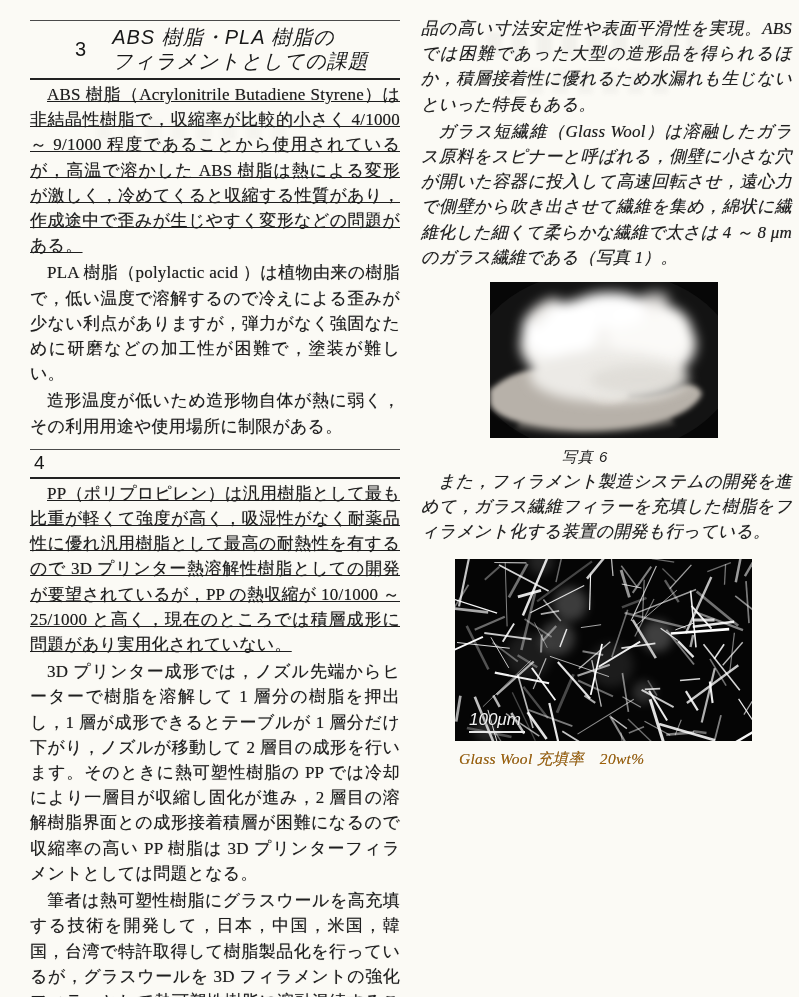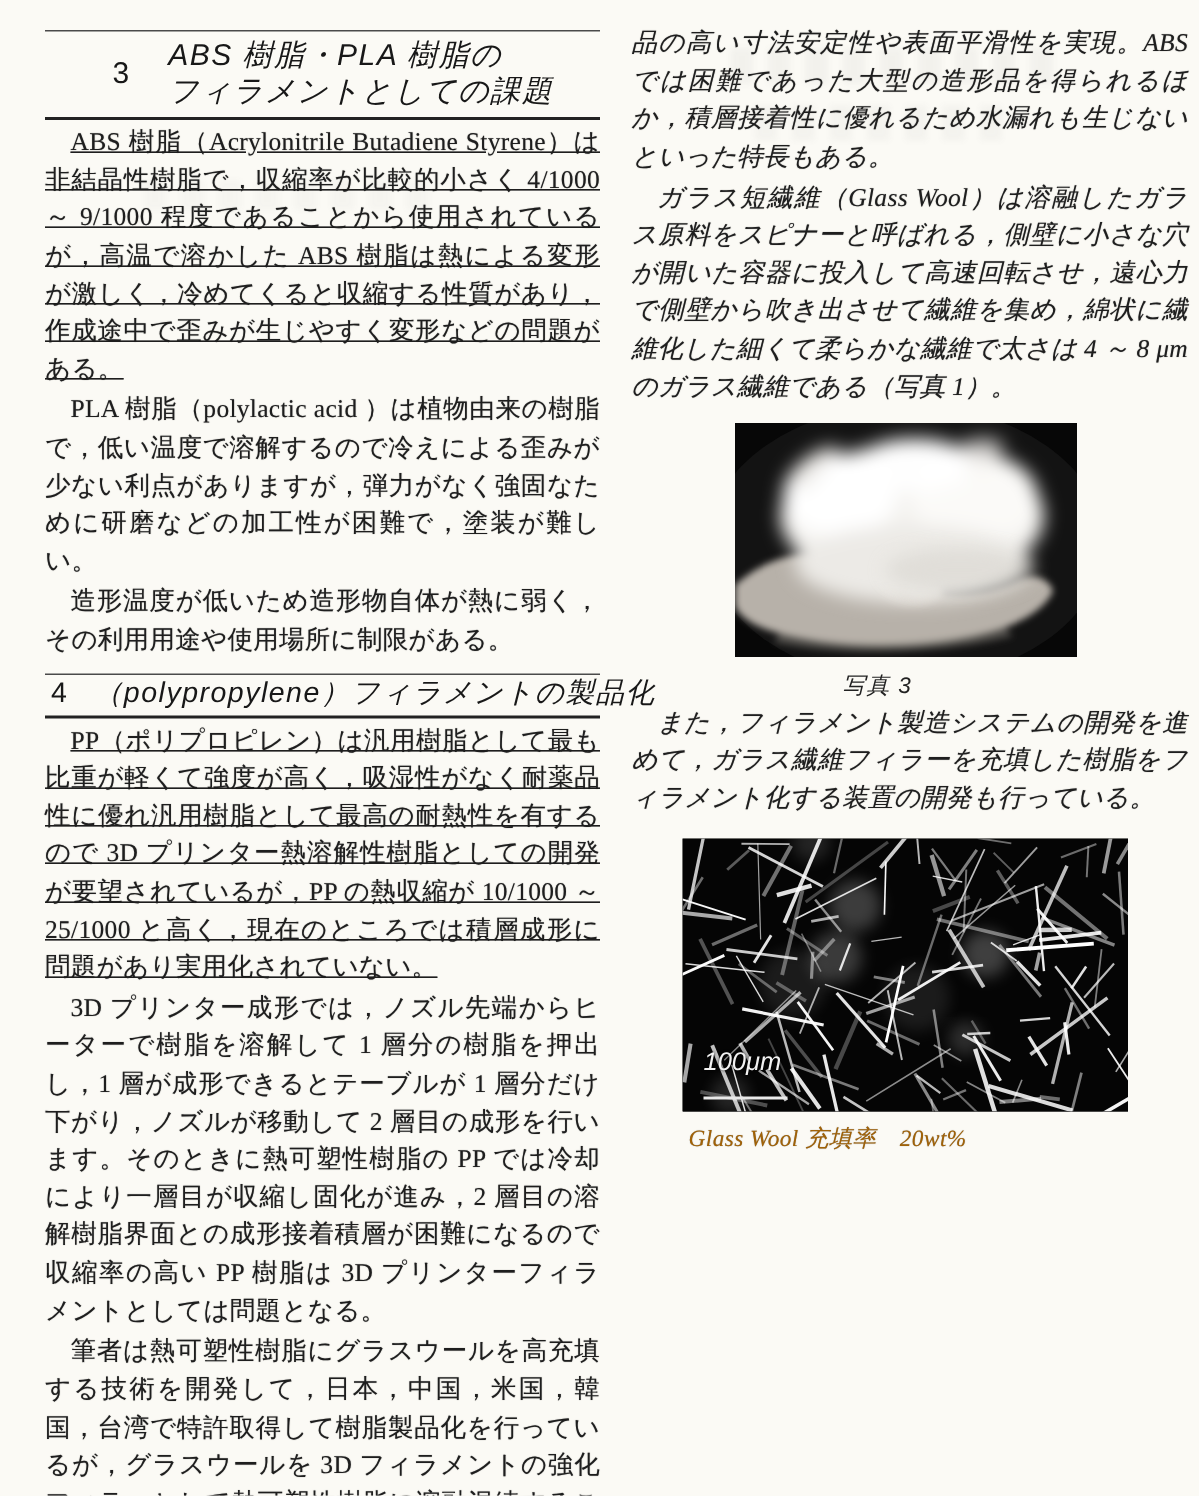--- a/index.html
+++ b/index.html
@@ -58,21 +58,21 @@
   .cap1{width:228px;margin:10px 0 0 50px;text-align:center;}
   .photo2{
     margin:14px 0 0 34px;width:297px;height:182px;
     background:#050505;position:relative;overflow:hidden;
     box-shadow:0 0 0 1px #2a2a2a inset;
   }
   .scale-bar{
     position:absolute;left:14px;bottom:8px;
     color:#f2f2f2;font-size:17px;
     font-family:"Liberation Sans","DejaVu Sans",sans-serif;
-    border-bottom:2.5px solid #e9e9e9;padding:0 4px 13px 0;
+    border-bottom:2.5px solid #e9e9e9;padding:0 4px 1px 0;
     text-shadow:0 0 2px rgba(0,0,0,.9);
   }
   .photo2-label{
     margin:8px 0 0 38px;font-size:15.5px;color:#a16207;
     letter-spacing:.3px;
     text-shadow:0 0 .6px rgba(35,35,35,.5);
   }
 
   .ghost{
     position:absolute;pointer-events:none;
@@ -102,21 +102,20 @@
       </div>
     </div>
 
     <p class="body after-heading">ABS 樹脂（Acrylonitrile Butadiene Styrene）は非結晶性樹脂で，収縮率が比較的小さく 4/1000 ～ 9/1000 程度であることから使用されているが，高温で溶かした ABS 樹脂は熱による変形が激しく，冷めてくると収縮する性質があり，作成途中で歪みが生じやすく変形などの問題がある。</p>
     <p class="body">PLA 樹脂（polylactic acid ）は植物由来の樹脂で，低い温度で溶解するので冷えによる歪みが少ない利点がありますが，弾力がなく強固なために研磨などの加工性が困難で，塗装が難しい。</p>
     <p class="body">造形温度が低いため造形物自体が熱に弱く，その利用用途や使用場所に制限がある。</p>
 
     <div class="section-heading sh4">
       <span class="num">4</span>
       <div class="titles">
-        <div>（polypropylene）フィラメントの製品化</div>
       </div>
     </div>
 
     <p class="body after-heading">PP（ポリプロピレン）は汎用樹脂として最も比重が軽くて強度が高く，吸湿性がなく耐薬品性に優れ汎用樹脂として最高の耐熱性を有するので 3D プリンター熱溶解性樹脂としての開発が要望されているが，PP の熱収縮が 10/1000 ～ 25/1000 と高く，現在のところでは積層成形に問題があり実用化されていない。</p>
     <p class="body">3D プリンター成形では，ノズル先端からヒーターで樹脂を溶解して 1 層分の樹脂を押出し，1 層が成形できるとテーブルが 1 層分だけ下がり，ノズルが移動して 2 層目の成形を行います。そのときに熱可塑性樹脂の PP では冷却により一層目が収縮し固化が進み，2 層目の溶解樹脂界面との成形接着積層が困難になるので収縮率の高い PP 樹脂は 3D プリンターフィラメントとしては問題となる。</p>
     <p class="body">筆者は熱可塑性樹脂にグラスウールを高充填する技術を開発して，日本，中国，米国，韓国，台湾で特許取得して樹脂製品化を行っているが，グラスウールを 3D フィラメントの強化フィラーとして熱可塑性樹脂に溶融混練することで，熱可塑性樹脂の収縮率を適合化できることを見出して，製品化を進めている。</p>
 
   </div>
 
   <div class="col col-right">
@@ -149,21 +148,21 @@
           <ellipse cx="70" cy="48" rx="38" ry="28" fill="#ffffff"></ellipse>
           <ellipse cx="160" cy="50" rx="42" ry="30" fill="#fbfaf8"></ellipse>
           <ellipse cx="120" cy="28" rx="40" ry="18" fill="#ffffff" opacity=".9"></ellipse>
           <ellipse cx="118" cy="94" rx="78" ry="26" fill="#eceae6"></ellipse>
           <path d="M36,34 C50,18 60,14 70,16 C60,30 52,40 44,46 Z" fill="#e8e6e2" opacity=".8"></path>
           <path d="M150,14 C160,8 172,8 180,14 C176,24 166,32 156,34 Z" fill="#f2f0ec" opacity=".7"></path>
         </g>
         <ellipse cx="150" cy="98" rx="50" ry="15" fill="#d4d1cb" opacity=".5" filter="url(#soft2)"></ellipse>
       </svg>
     </figure>
-    <div class="caption-sans cap1">写真 3</div>
+    <div class="caption-sans cap1">写真 6</div>
 
     <p class="body">また，フィラメント製造システムの開発を進めて，ガラス繊維フィラーを充填した樹脂をフィラメント化する装置の開発も行っている。</p>
 
     <figure class="photo2">
       <svg id="fiber-svg" width="297" height="182" viewBox="0 0 297 182">
         <defs>
           <filter id="fblur" x="-60%" y="-60%" width="220%" height="220%">
               <feGaussianBlur stdDeviation="5"></feGaussianBlur>
             </filter>
         </defs>

